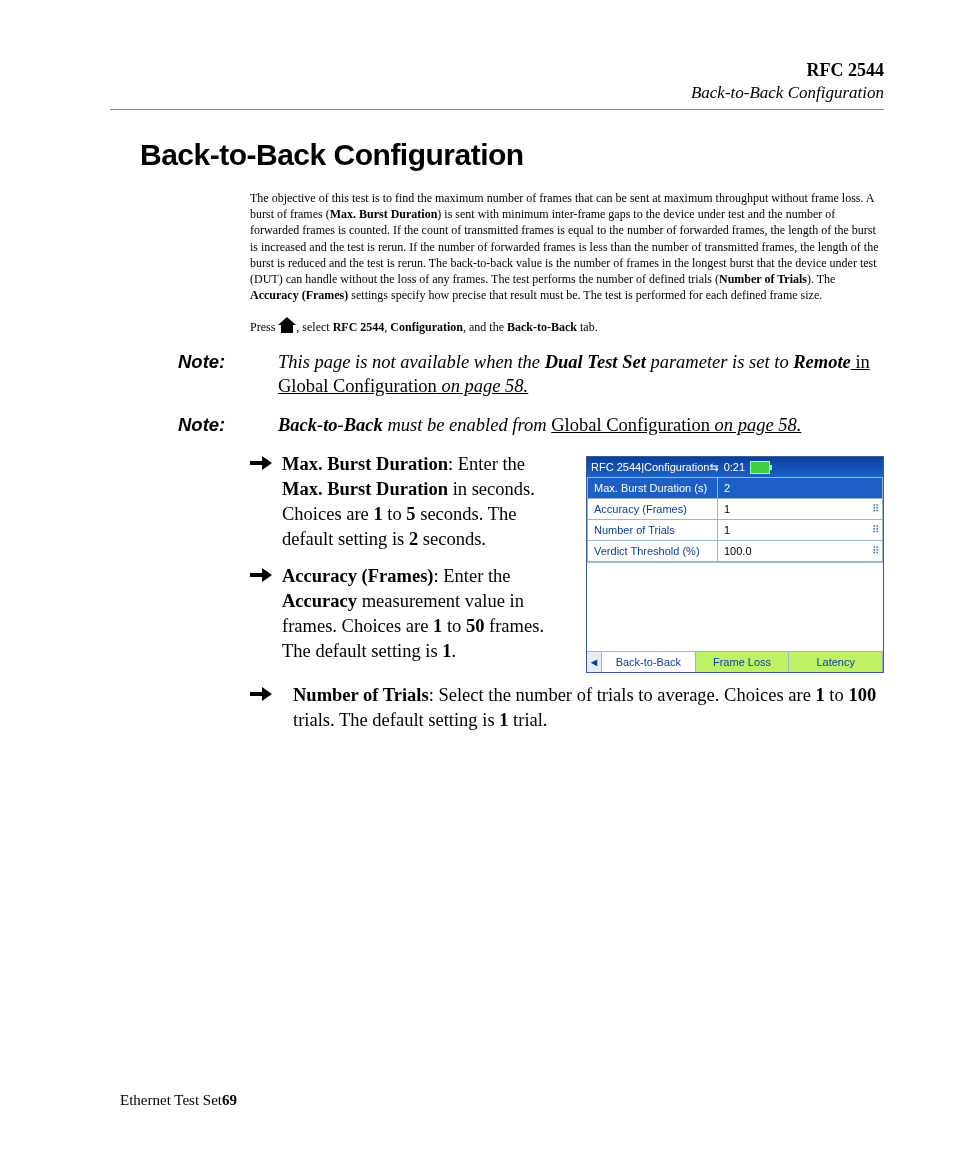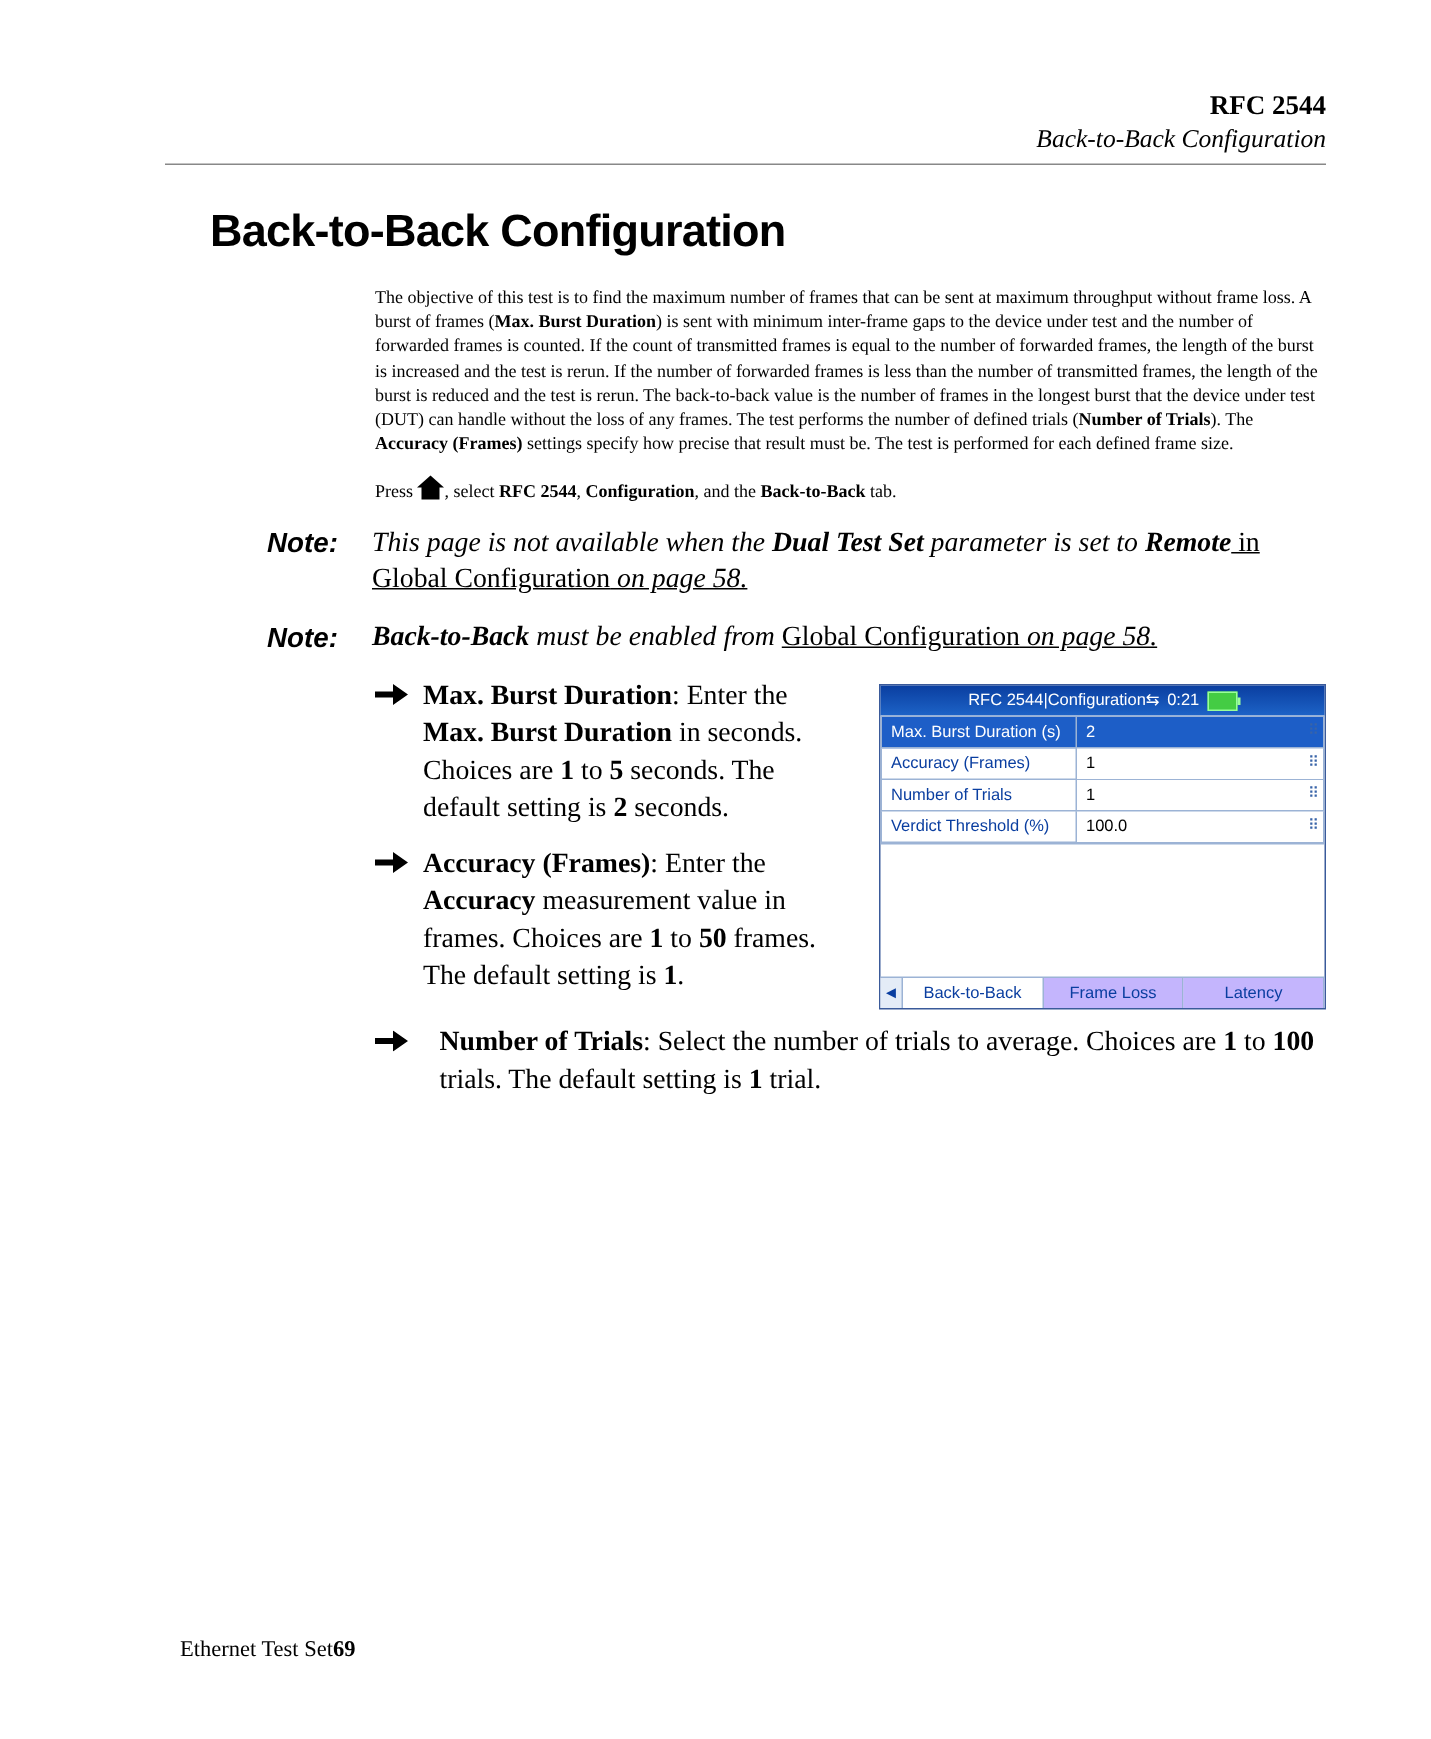--- a/index.html
+++ b/index.html
@@ -60,20 +60,21 @@
   .home-icon::after{
     content:"";
     position:absolute; left:3px; top:7px;
     width:12px; height:9px; background:#000;
   }
   .note-block {
     display: flex;
     margin: 0 0 14px 68px;
     font-size: 18.5px;
     line-height: 1.35;
+    gap: 30px;
   }
   .note-label {
     font-family: Arial, Helvetica, sans-serif;
     font-weight: 900;
     font-style: italic;
     width: 70px;
     flex-shrink: 0;
   }
   .note-body { font-style: italic; }
   .note-body b { font-weight: bold; }
@@ -105,21 +106,21 @@
     font-family: Tahoma, Arial, sans-serif;
     font-size: 11px;
     background: #fff;
   }
   .device-title {
     background: linear-gradient(#0a3ea0,#1d63c7);
     color:#fff;
     height: 20px;
     display:flex; align-items:center;
     padding: 0 4px;
-    justify-content: center;
+    justify-content: flex-start;
   }
   .device-title .ttl { }
   .device-title .status { display:flex; align-items:center; gap:5px; }
   .device-title .batt {
     width:18px;height:11px;border:1px solid #9f9;background:#4c4;
     position:relative;
   }
   .device-title .batt::after{content:"";position:absolute;right:-3px;top:3px;width:2px;height:5px;background:#9f9;}
   .device-grid {
     width:100%; border-collapse:collapse;
@@ -148,21 +149,21 @@
   }
   .device-tabs .scroll {
     width:14px; background:#e4ecf7;color:#0a3ea0;
     display:flex;align-items:center;justify-content:center;
     border-right:1px solid #9cb3d5;
   }
   .device-tabs .tab {
     flex:1; text-align:center; color:#0a3ea0;
     display:flex;align-items:center;justify-content:center;
     border-right:1px solid #9cb3d5;
-    background:#c4b5fd;
+    background:#bef264;
   }
   .device-tabs .tab.active { background:#fff; }
 
   .footer {
     position:absolute; bottom:50px; left:110px; right:70px;
     display:flex; justify-content:flex-start;
     font-size:15px;
     margin-left:10px;
   }
   .footer .pg { font-weight:bold; }

